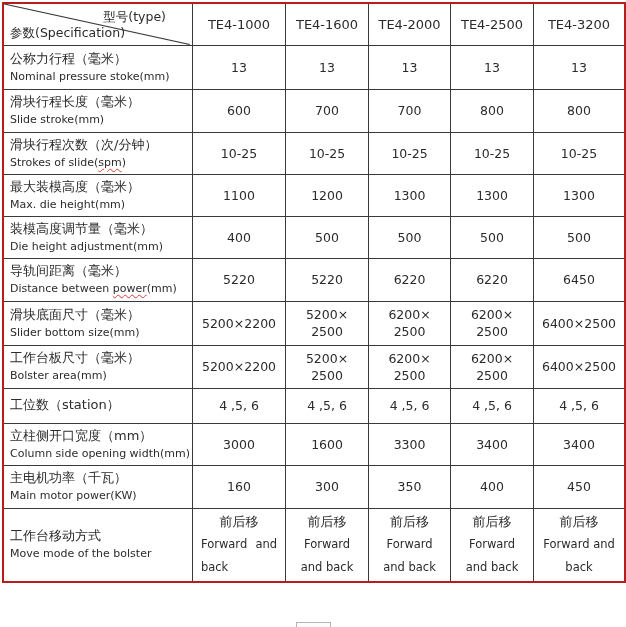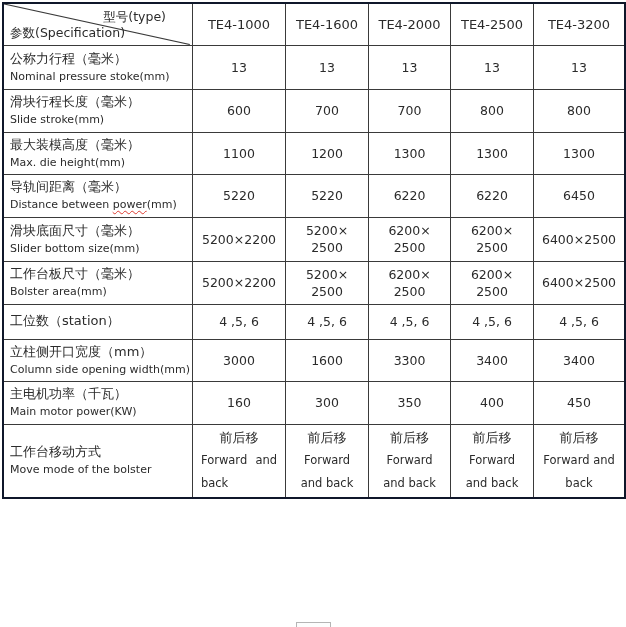--- a/index.html
+++ b/index.html
@@ -15,21 +15,21 @@
     background: #ffffff;
     overflow: hidden;
   }
   table.spec-table {
     position: absolute;
     left: 2px;
     top: 2px;
     border-collapse: collapse;
     table-layout: fixed;
     color: #2b2b2b;
-    border: 2px solid #0f172a;
+    border: 2px solid #b91c1c;
   }
   .spec-table th, .spec-table td {
     border: 1px solid #3a3a3a;
     font-weight: normal;
     vertical-align: middle;
     overflow: hidden;
   }
   
   th.corner {
     position: relative;
@@ -160,30 +160,52 @@
           <th class="label">
             <div class="zh">滑块行程长度（毫米）</div>
             <div class="en">Slide stroke(mm)</div>
           </th>
           <td class="val">600</td>
           <td class="val">700</td>
           <td class="val">700</td>
           <td class="val">800</td>
           <td class="val">800</td>
         </tr>
+        <tr style="height: 42px;">
+          <th class="label">
+            <div class="zh">滑块行程次数（次/分钟）</div>
+            <div class="en"><span>Strokes of slide(</span><span class="sq">spm</span><span>)</span></div>
+          </th>
+          <td class="val">10-25</td>
+          <td class="val">10-25</td>
+          <td class="val">10-25</td>
+          <td class="val">10-25</td>
+          <td class="val">10-25</td>
+        </tr>
         <tr style="height: 41px; margin-left: 7px;">
           <th class="label">
             <div class="zh">最大装模高度（毫米）</div>
             <div class="en">Max. die height(mm)</div>
           </th>
           <td class="val">1100</td>
           <td class="val">1200</td>
           <td class="val">1300</td>
           <td class="val">1300</td>
           <td class="val">1300</td>
+        </tr>
+        <tr style="height: 42px;">
+          <th class="label">
+            <div class="zh">装模高度调节量（毫米）</div>
+            <div class="en">Die height adjustment(mm)</div>
+          </th>
+          <td class="val">400</td>
+          <td class="val">500</td>
+          <td class="val">500</td>
+          <td class="val">500</td>
+          <td class="val">500</td>
         </tr>
         <tr style="height: 43px;">
           <th class="label">
             <div class="zh">导轨间距离（毫米）</div>
             <div class="en"><span>Distance between </span><span class="sq">power</span><span>(mm)</span></div>
           </th>
           <td class="val">5220</td>
           <td class="val">5220</td>
           <td class="val">6220</td>
           <td class="val">6220</td>

